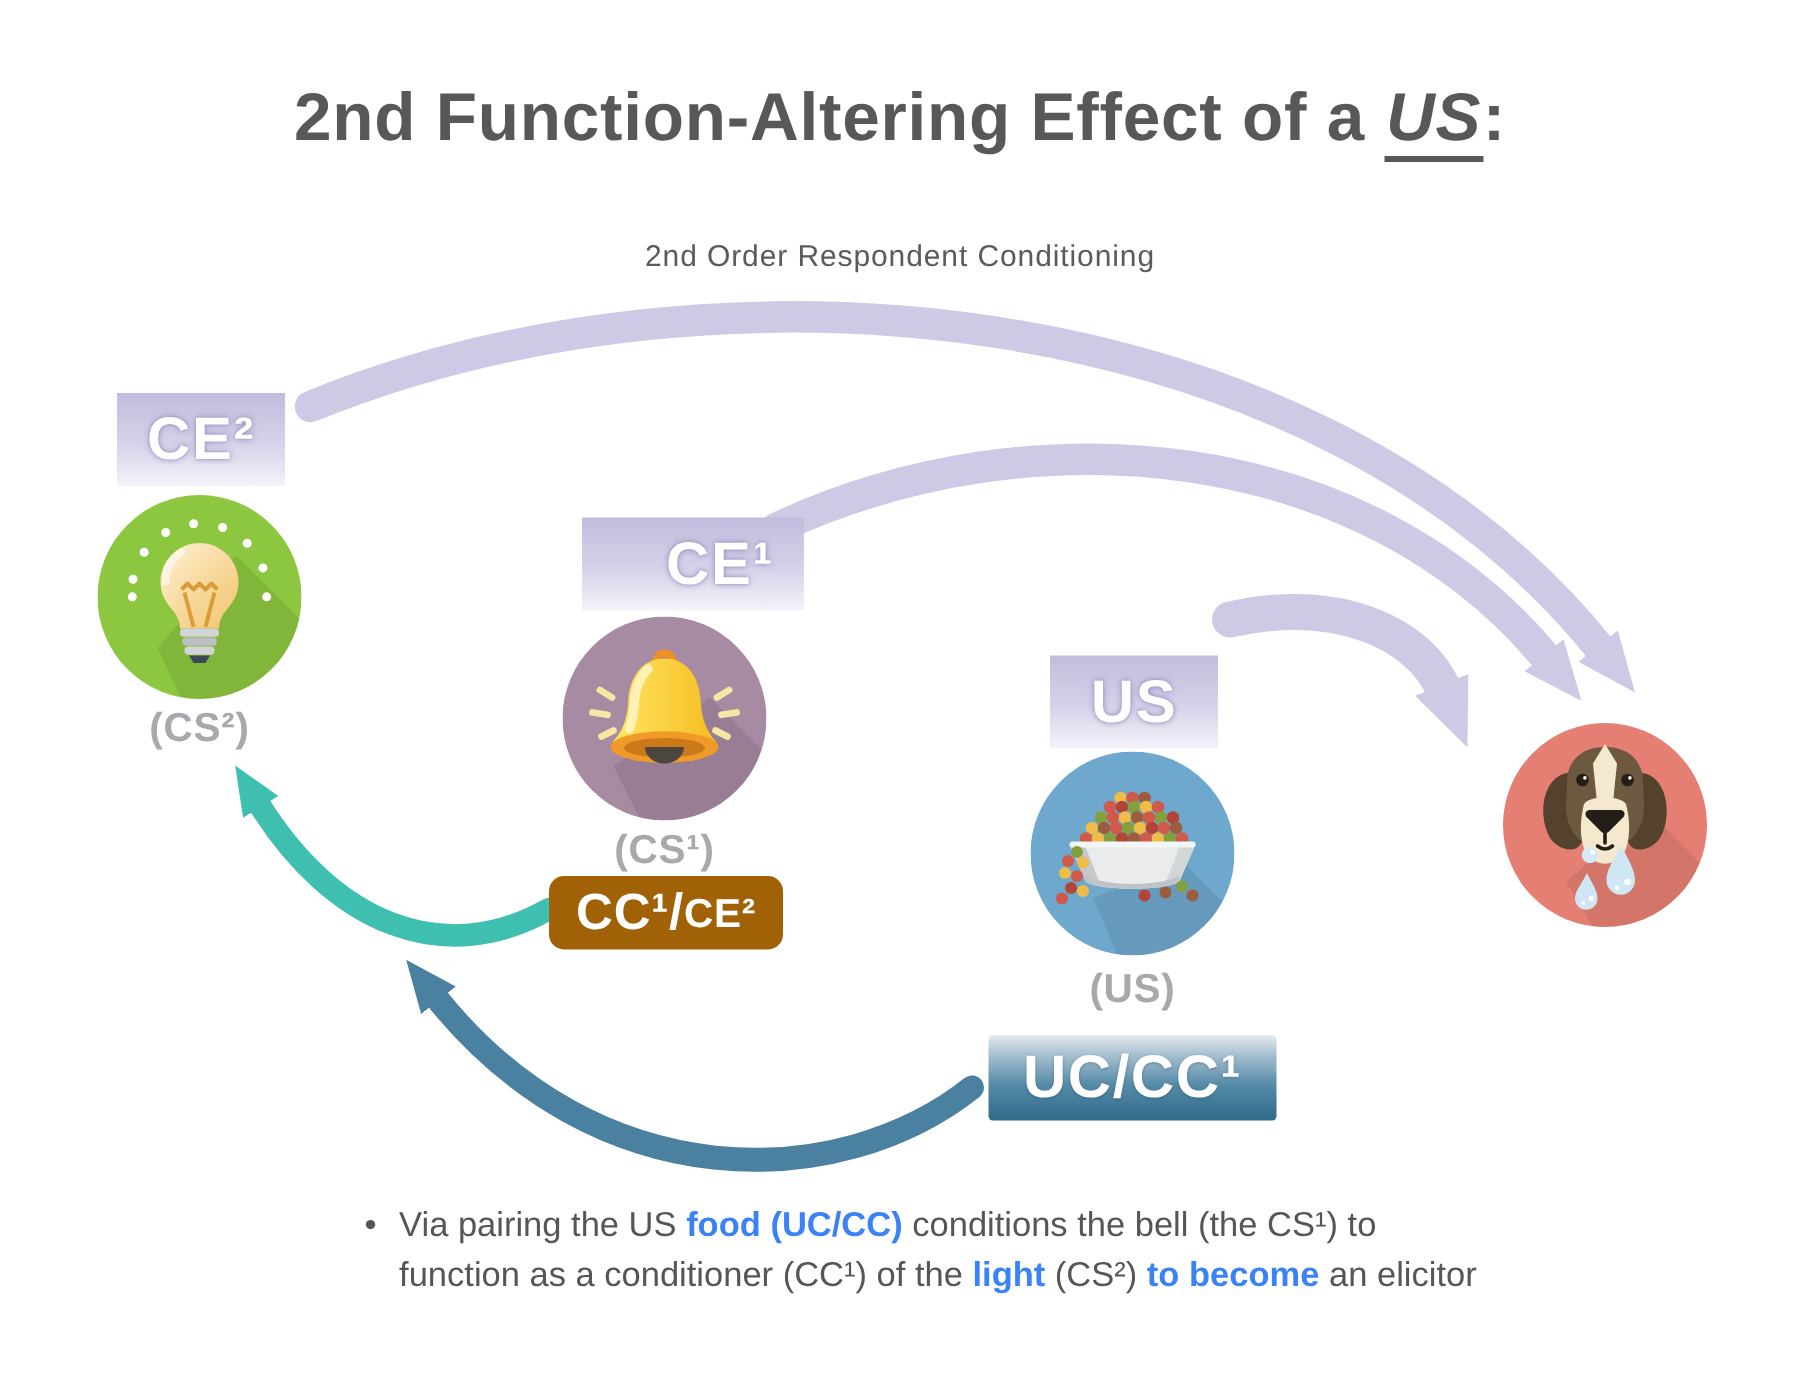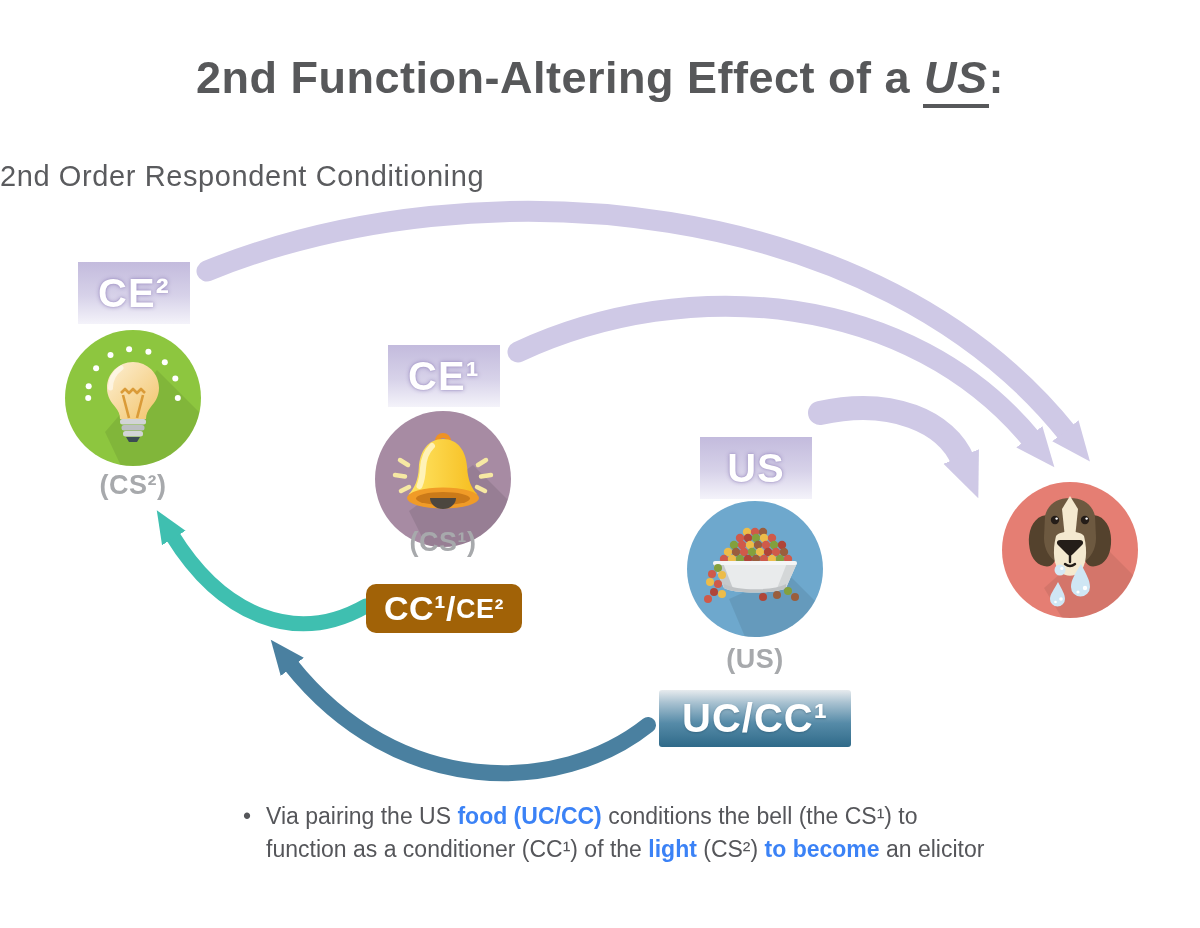--- a/index.html
+++ b/index.html
@@ -4,38 +4,38 @@
 <style>
   html,body{margin:0;padding:0;background:#fff;}
   .stage{position:relative;width:1200px;height:872px;background:#fff;overflow:hidden;
          font-family:"Liberation Sans","DejaVu Sans",sans-serif;}
   
   .title-line{position:absolute;left:0;right:0;text-align:center;
               font-size:45px;font-weight:600;color:#57585a;letter-spacing:.5px;}
   .title-1{top:22px;}
   .title-2{top:80px;}
   .em-us{font-style:italic;font-weight:800;border-bottom:4px solid #57585a;padding:0 1px 1px 1px;}
-  .subtitle{position:absolute;left:0;right:0;top:160px;text-align:left;
-            font-size:29px;font-weight:400;color:#5a5b5e;letter-spacing:.6px;}
+  .subtitle{position:absolute;left:0;right:0;top:160px;text-align:center;
+            font-size:20px;font-weight:400;color:#5a5b5e;letter-spacing:.6px;}
   
   .arrows{position:absolute;left:0;top:0;width:1200px;height:928px;z-index:1;}
   
   .tagbox{position:absolute;width:112px;height:62px;z-index:2;
           display:flex;align-items:center;justify-content:center;
           font-size:40px;font-weight:700;color:#fff;letter-spacing:1px;
           background:linear-gradient(180deg,#c3bbdd 0%,#d7d2e9 55%,#f4f3fa 100%);
           text-shadow:0 0 4px rgba(148,132,188,.95),0 0 1px rgba(148,132,188,.8);}
   .tag-ce2{left:78px;top:262px;}
-  .tag-ce1{left:388px;top:345px;}
+  .tag-ce1{left:388px;top:345px;padding-left:36px;}
   .tag-us{left:700px;top:437px;}
   .icon{position:absolute;width:136px;height:136px;z-index:2;}
   .caption{position:absolute;width:136px;z-index:2;text-align:center;
            font-size:27px;font-weight:700;color:#a7a9ac;letter-spacing:.5px;}
   .cap-cs2{left:65px;top:470px;}
-  .cap-cs1{left:375px;top:527px;}
+  .cap-cs1{left:375px;top:551px;}
   .cap-us{left:687px;top:644px;text-align:center;}
   .badge-teal{position:absolute;left:366px;top:584px;width:156px;height:49px;z-index:2;
               background:#a16207;border-radius:10px;
               display:flex;align-items:center;justify-content:center;
               color:#fff;font-weight:700;font-size:34px;letter-spacing:.5px;}
   .badge-teal .small{font-size:27px;font-weight:700;margin-top:2px;}
   .badge-blue{position:absolute;left:659px;top:690px;width:192px;height:57px;z-index:2;
               background:linear-gradient(180deg,#e7ebee 0%,#a9c2d1 22%,#568ba8 58%,#2f6a89 100%);
               border-radius:3px;display:flex;align-items:center;justify-content:center;
               color:#fff;font-weight:800;font-size:40px;letter-spacing:1px;

